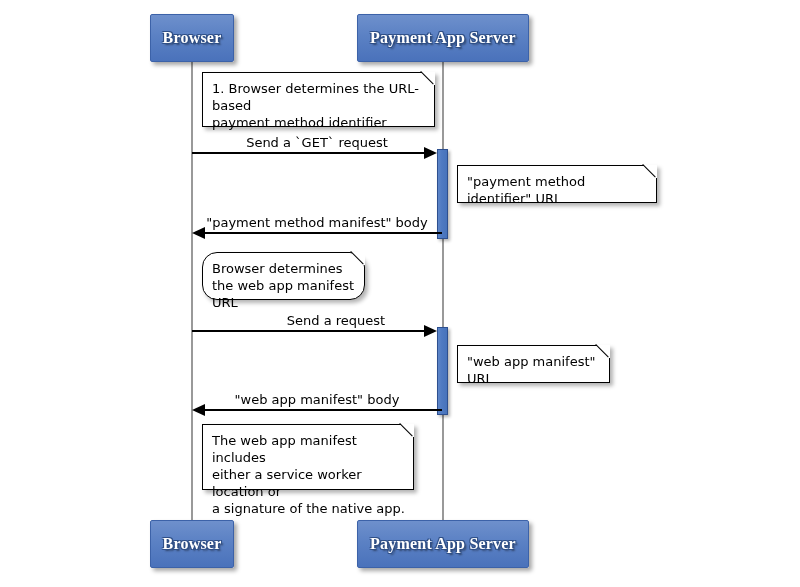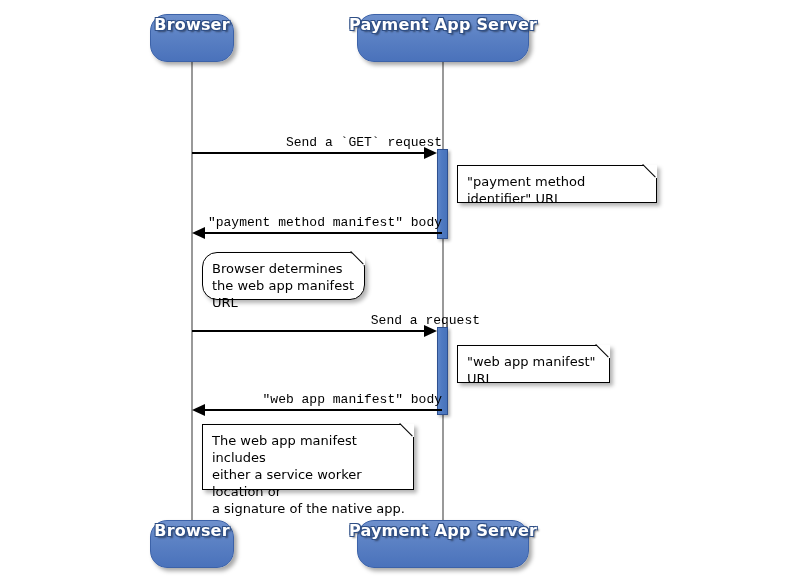--- a/index.html
+++ b/index.html
@@ -18,27 +18,29 @@
     position: absolute;
     left: 0; top: 0;
     width: 800px;
     height: 587px;
   }
 
   
   .participant {
     position: absolute;
     box-sizing: border-box;
-    border-radius: 17px;
+    border-radius: 2px;
     background: linear-gradient(to bottom, #6e90cc 0%, #5b81c4 45%, #4a72bb 100%);
     border: 1px solid #3c62a8;
     box-shadow: 3px 3px 4px rgba(0,0,0,0.35);
     display: flex;
+    align-items: center;
     justify-content: center;
     z-index: 6;
+    font-family: Liberation Serif, serif;
   }
   .participant-label {
     color: #ffffff;
     font-size: 16px;
     font-weight: bold;
     letter-spacing: 0.2px;
     text-shadow:
        1px 1px 0 #2f4f86,
       -1px 1px 0 #2f4f86,
        1px -1px 0 #2f4f86,
@@ -85,24 +87,23 @@
   }
   .arrow-head.left {
     border-top: 6px solid transparent;
     border-bottom: 6px solid transparent;
     border-right: 13px solid #000000;
   }
   .msg-label {
     position: absolute;
     font-size: 13px;
     color: #000000;
-    text-align: right;
+    text-align: center;
     white-space: nowrap;
     z-index: 5;
-    font-family: Liberation Mono, monospace;
   }
 
   
   .note {
     position: absolute;
     box-sizing: border-box;
     background: #ffffff;
     border: 1px solid #000000;
     box-shadow: 3px 3px 4px rgba(0,0,0,0.30);
     z-index: 7;
@@ -159,20 +160,25 @@
     <span class="participant-label">Browser</span>
   </div>
 
   <div class="participant" style="left:357px; top:14px; width:172px; height:48px;">
     <span class="participant-label">Payment App Server</span>
   </div>
 
   <div class="activation" style="left:437px; top:149px; height:90px;"></div>
   <div class="activation" style="left:437px; top:327px; height:88px;"></div>
 
+  <div class="note" style="left:202px; top:72px; width:233px; height:55px;">
+    <span class="note-fold"></span>
+    <div class="note-text">1. Browser determines the URL-based
+payment method identifier</div>
+  </div>
 
   <div class="msg-label" style="left:192px; top:135px; width:250px;">Send a `GET` request</div>
   <div class="msg-line" style="left:192px; top:152px; width:238px;"></div>
   <div class="arrow-head right" style="left:424px; top:147px;"></div>
 
   <div class="note" style="left:457px; top:165px; width:200px; height:38px;">
     <span class="note-fold"></span>
     <div class="note-text">"payment method identifier" URL</div>
   </div>
 

